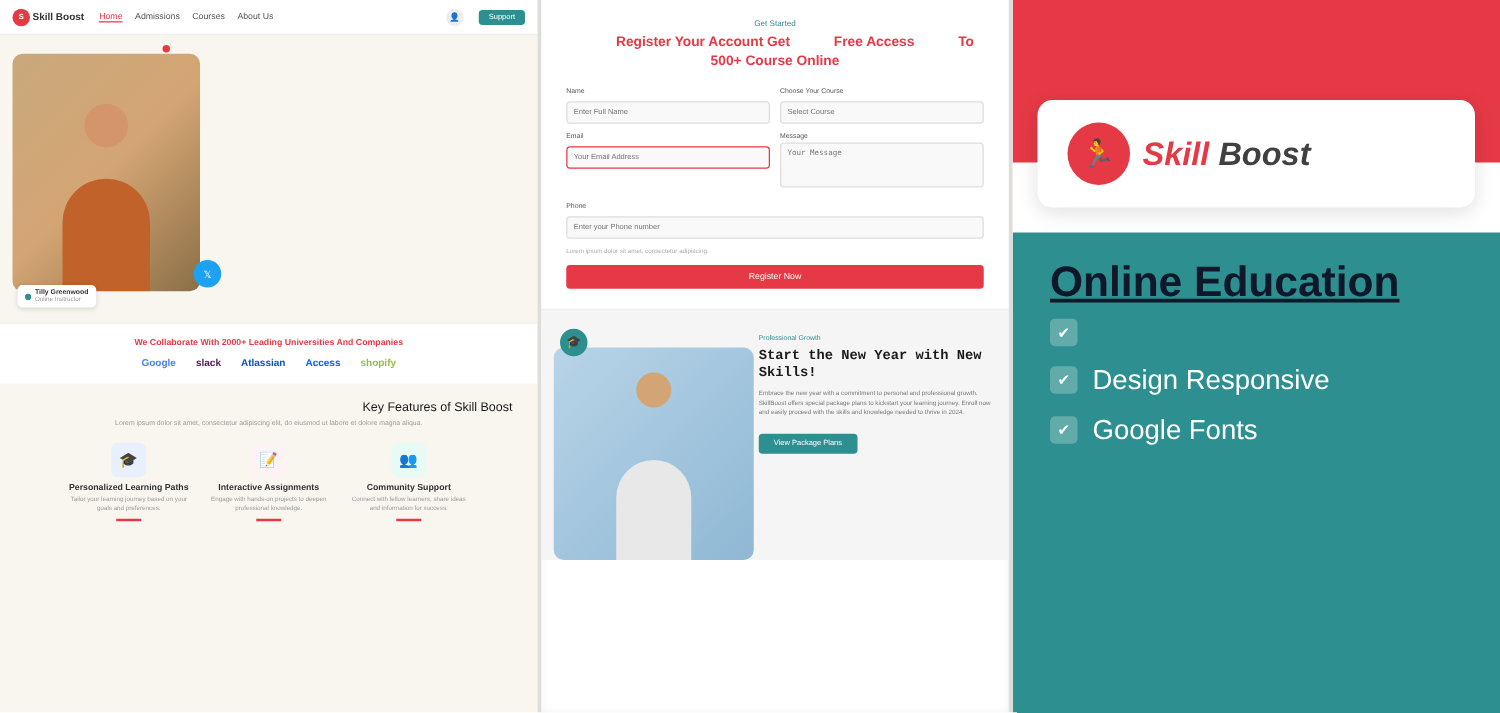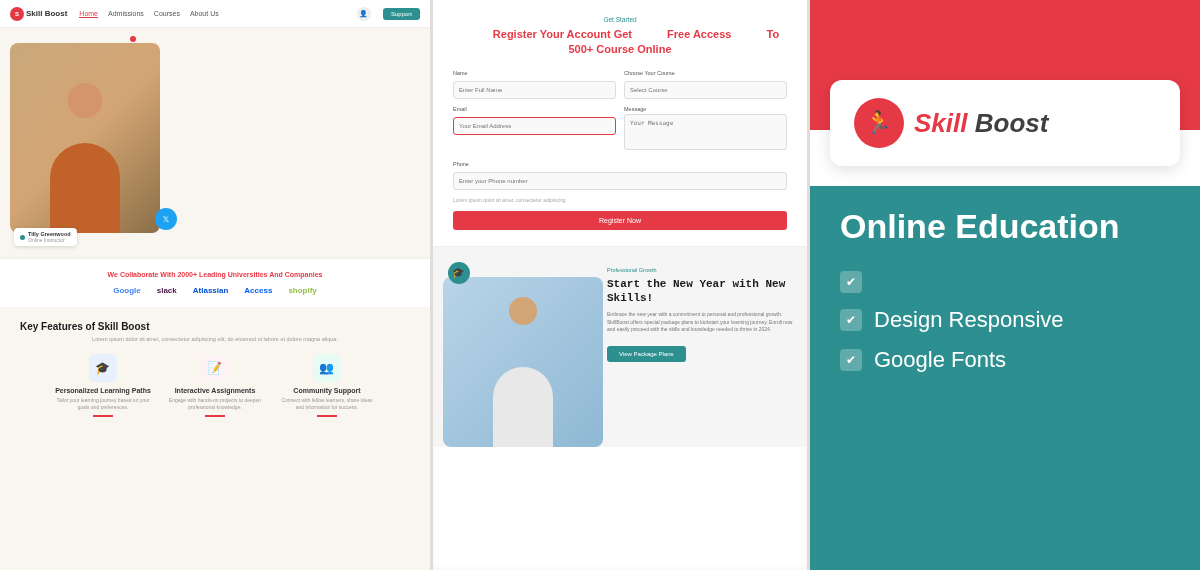--- a/index.html
+++ b/index.html
@@ -209,23 +209,23 @@
     .logo-dropbox { color: #0061ff; }
     .logo-shopify { color: #96bf48; }
 
     
     .features-section {
       padding: 14px 20px;
       background: #f9f6f0;
     }
     .features-title {
       font-size: 10px;
-      font-weight: bold;
+      font-weight: normal;
       color: #1a1a1a;
-      text-align: left;
+      text-align: right;
       margin-bottom: 4px;
     }
     .features-subtitle {
       font-size: 5.5px;
       color: #999;
       text-align: center;
       margin-bottom: 12px;
     }
     .features-grid {
       display: flex;
@@ -488,23 +488,24 @@
       color: #1a1a1a;
       font-style: italic;
     }
     .logo-card-text span {
       color: #e63946;
     }
 
     .right-title {
       font-size: 34px;
       font-weight: 900;
-      color: #ffffff;
+      color: #0f172a;
       line-height: 1.2;
-      margin-bottom: 24px;
+      margin-bottom: 8px;
+      text-decoration: underline;
     }
 
     .feature-list {
       display: flex;
       flex-direction: column;
       gap: 14px;
     }
     .feature-list-item {
       display: flex;
       align-items: center;

